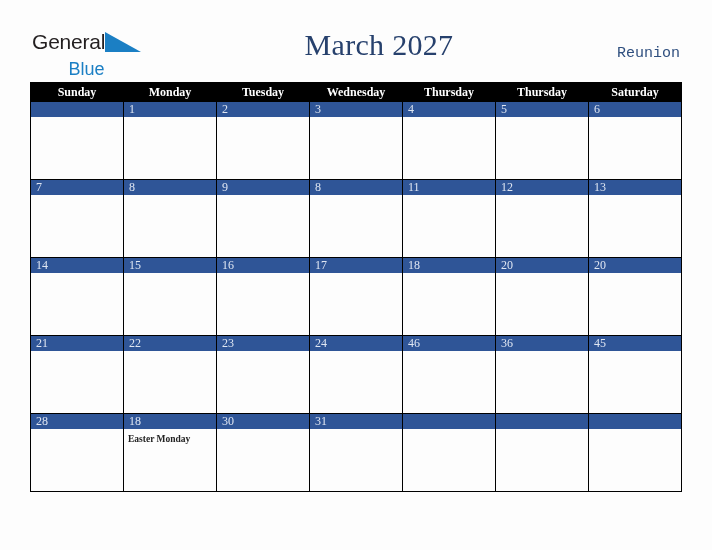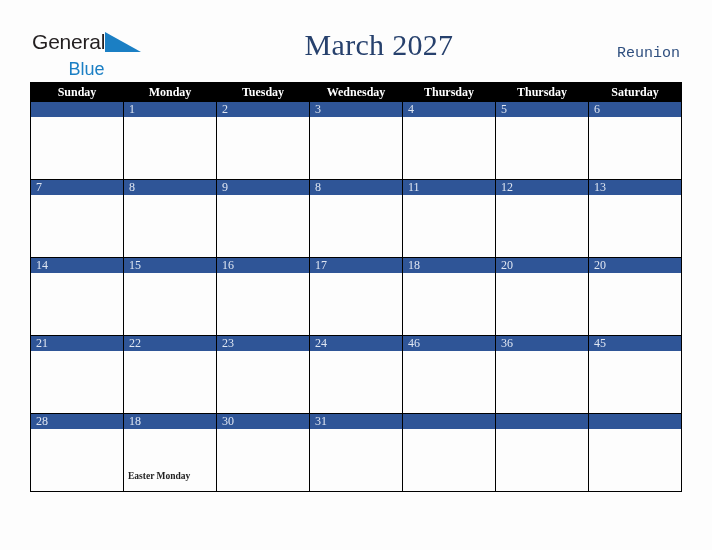--- a/index.html
+++ b/index.html
@@ -131,21 +131,20 @@
     background: #fdfdfd;
     overflow: hidden;
   }
   .event {
     font-family: "Liberation Serif", serif;
     font-weight: bold;
     font-size: 9.5px;
     color: #222222;
     line-height: 12px;
     white-space: nowrap;
-    margin-top: 37px;
   }
 </style>
 </head>
 <body>
 
 <div class="page-header">
 
   <div class="logo">
     <span class="logo-general">General</span><span class="logo-triangle">
       <svg width="36" height="20" viewBox="0 0 36 20" xmlns="http://www.w3.org/2000/svg">

